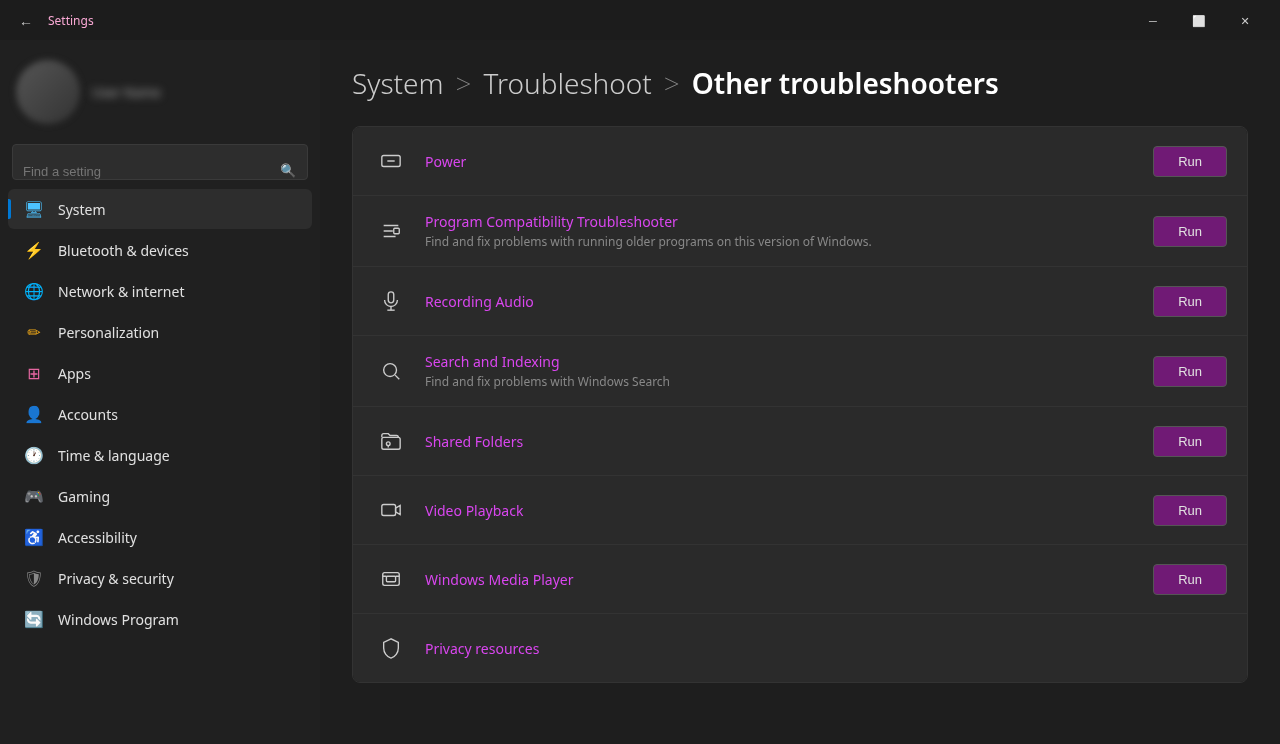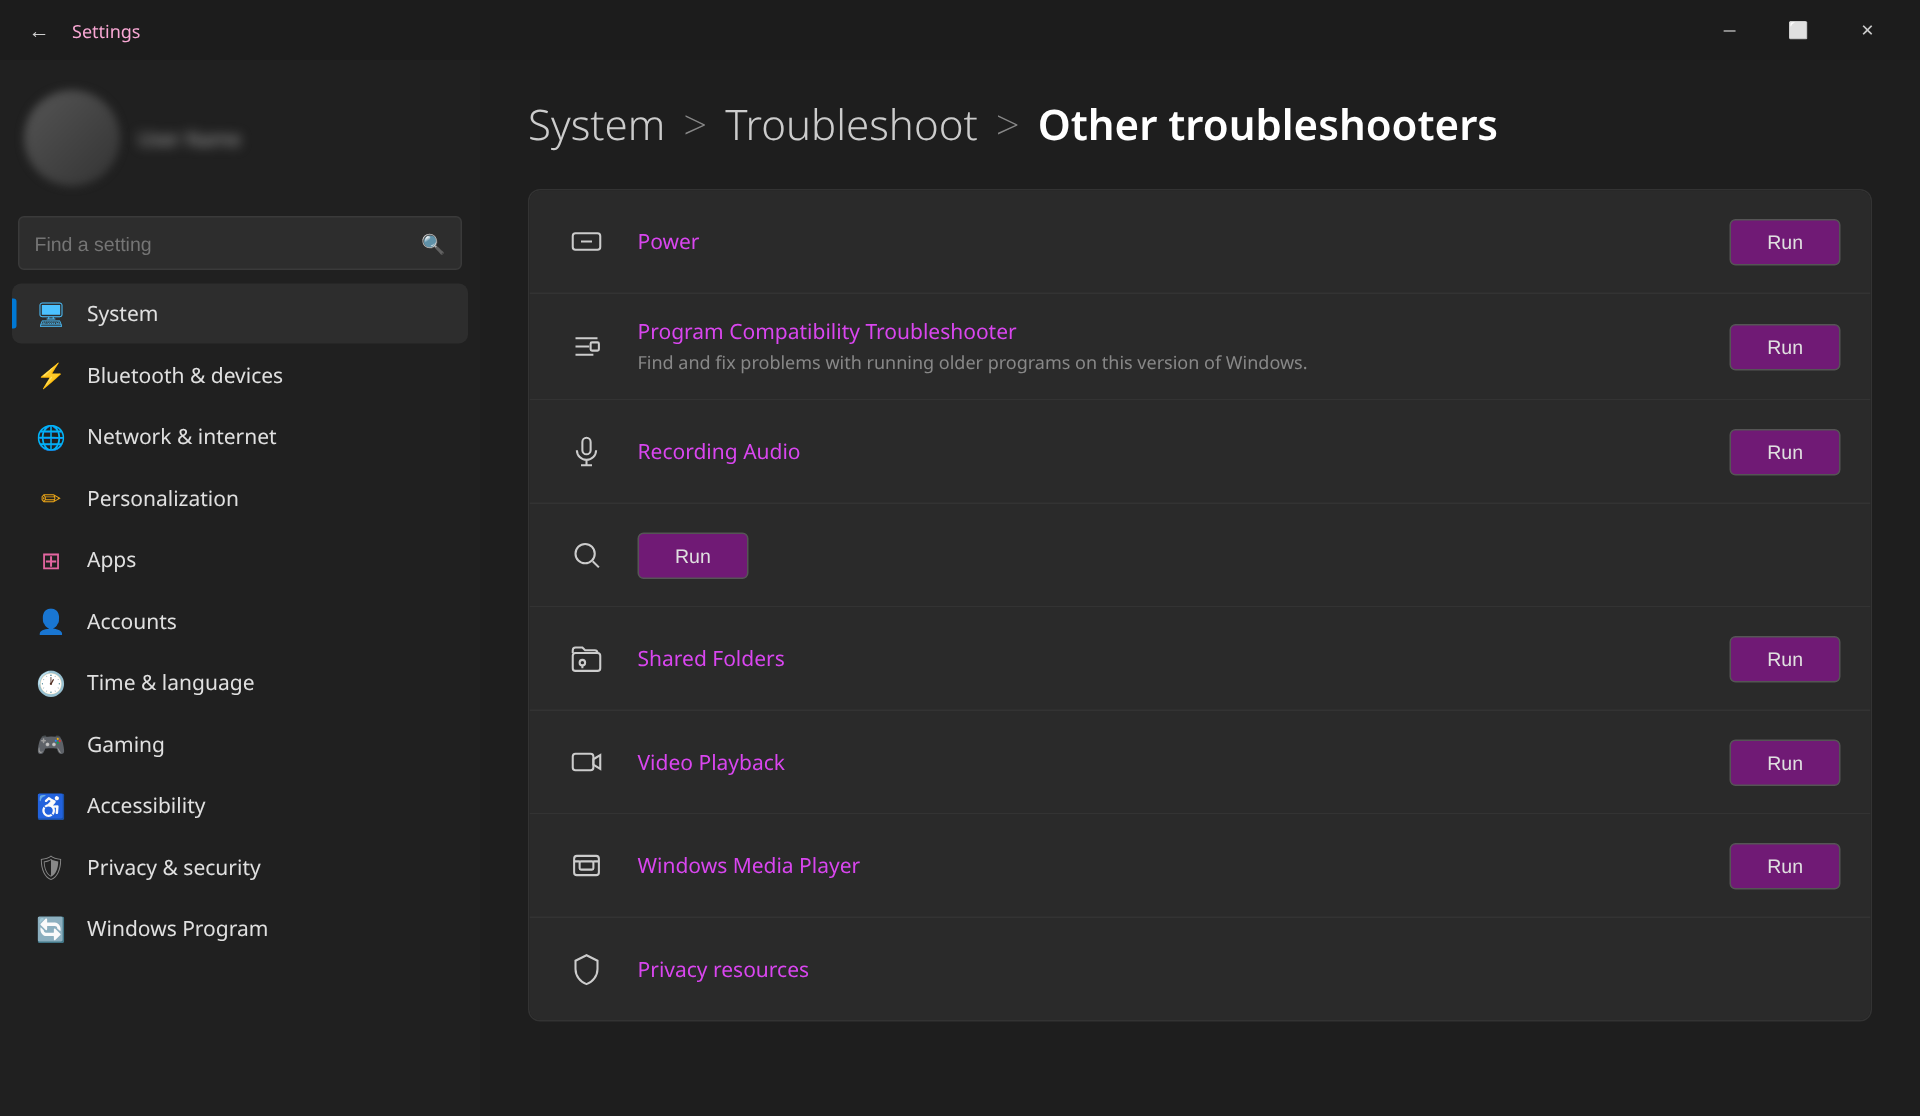--- a/index.html
+++ b/index.html
@@ -90,21 +90,21 @@
     }
     .avatar-name {
       font-size: 13px;
       color: #aaa;
       filter: blur(4px);
     }
 
     .search-box {
       margin: 4px 12px 8px 12px;
       display: flex;
-      align-items: center;
+      align-items: flex-end;
       background: #2d2d2d;
       border: 1px solid #3a3a3a;
       border-radius: 4px;
       padding: 0 10px;
       height: 36px;
     }
     .search-box input {
       background: transparent;
       border: none;
       outline: none;
@@ -379,20 +379,24 @@
           </div>
           <button class="run-btn">Run</button>
         </div>
         <div class="ts-item">
           <div class="ts-icon">
             <svg viewBox="0 0 24 24" width="22" height="22" fill="none" stroke="currentColor" stroke-width="1.5">
               <circle cx="11" cy="11" r="7"></circle>
               <line x1="16.5" y1="16.5" x2="21" y2="21"></line>
             </svg>
           </div>
+          <div class="ts-info">
+    <div class="ts-name">Search and Indexing</div>
+            <div class="ts-desc">Find and fix problems with Windows Search</div>
+          </div>
           <button class="run-btn">Run</button>
         </div>
         <div class="ts-item">
           <div class="ts-icon">
             <svg viewBox="0 0 24 24" width="22" height="22" fill="none" stroke="currentColor" stroke-width="1.5">
               <rect x="2" y="8" width="20" height="13" rx="2"></rect>
               <path d="M2 8V6a2 2 0 0 1 2-2h5l2 2h7a2 2 0 0 1 2 2v0"></path>
               <circle cx="9" cy="15" r="2"></circle>
               <line x1="9" y1="17" x2="9" y2="19"></line>
             </svg>

